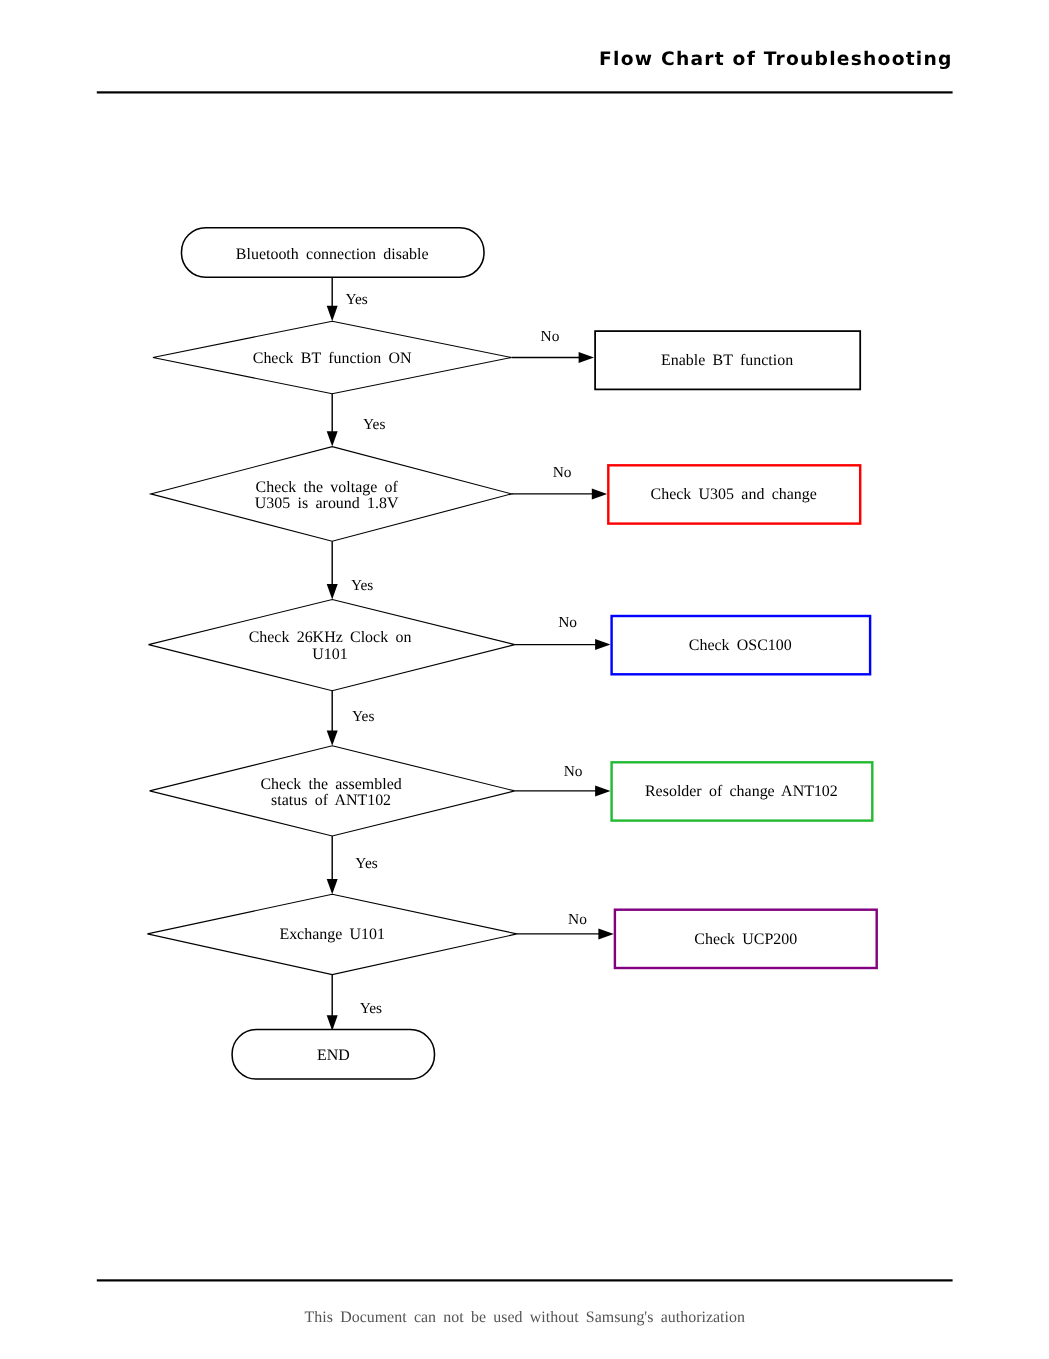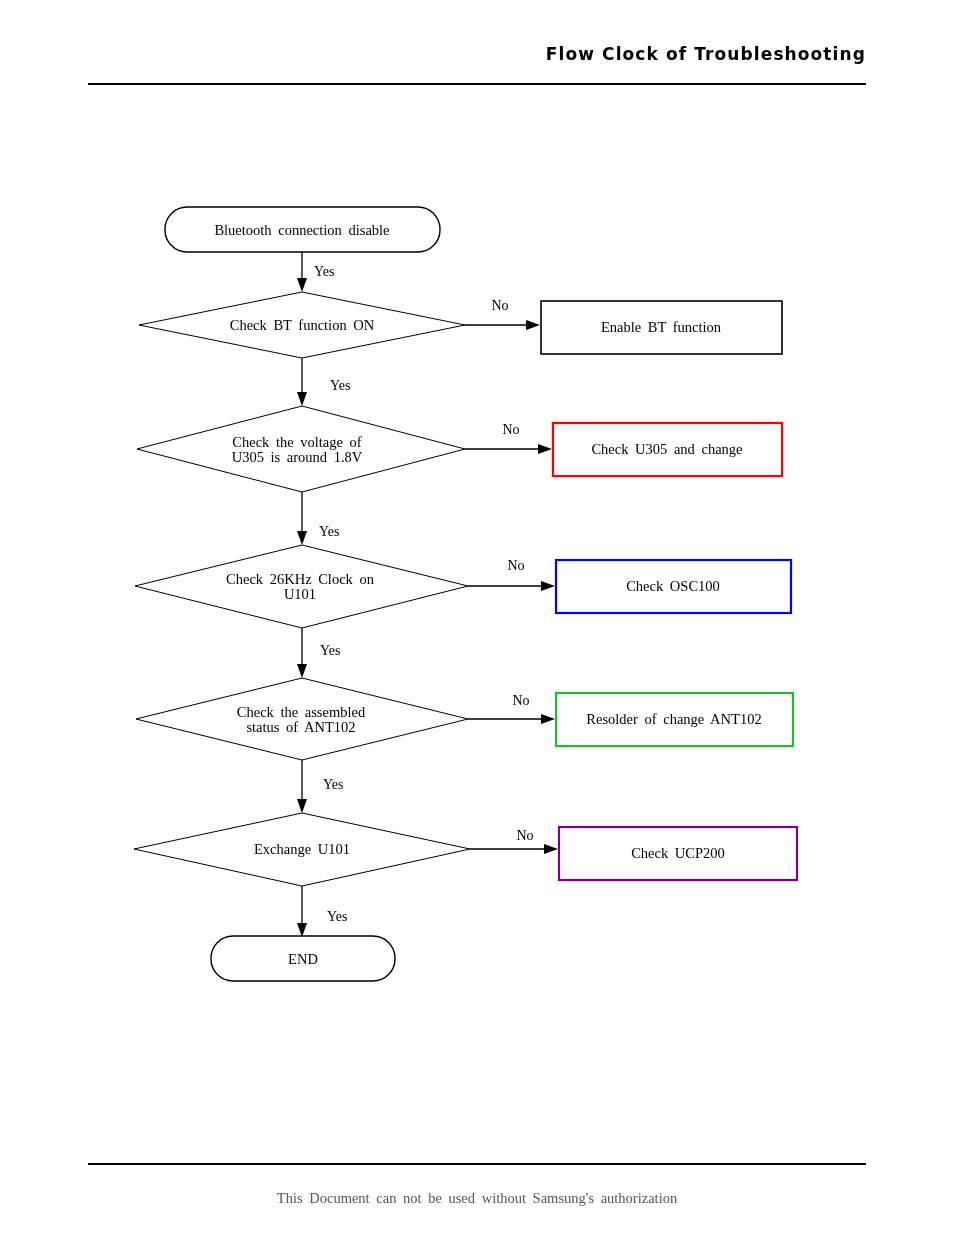--- a/index.html
+++ b/index.html
@@ -83,21 +83,21 @@
     stroke-width: 1.3;
     fill: none;
   }
   svg.flow .arrowhead { fill: #000000; }
 </style>
 </head>
 <body>
 
 <div id="page">
 
-  <div class="header-title">Flow Clock of Troubleshooting</div>
+  <div class="header-title">Flow Chart of Troubleshooting</div>
   <div class="rule rule-header"></div>
 
   <svg class="flow" viewBox="0 0 954 1235">
 
     <g>
       <rect class="term" x="165" y="207" width="275" height="45" rx="22" ry="22"></rect>
       <text class="node-label" x="302" y="235" text-anchor="middle">Bluetooth connection disable</text>
     </g>
 
     <g>

